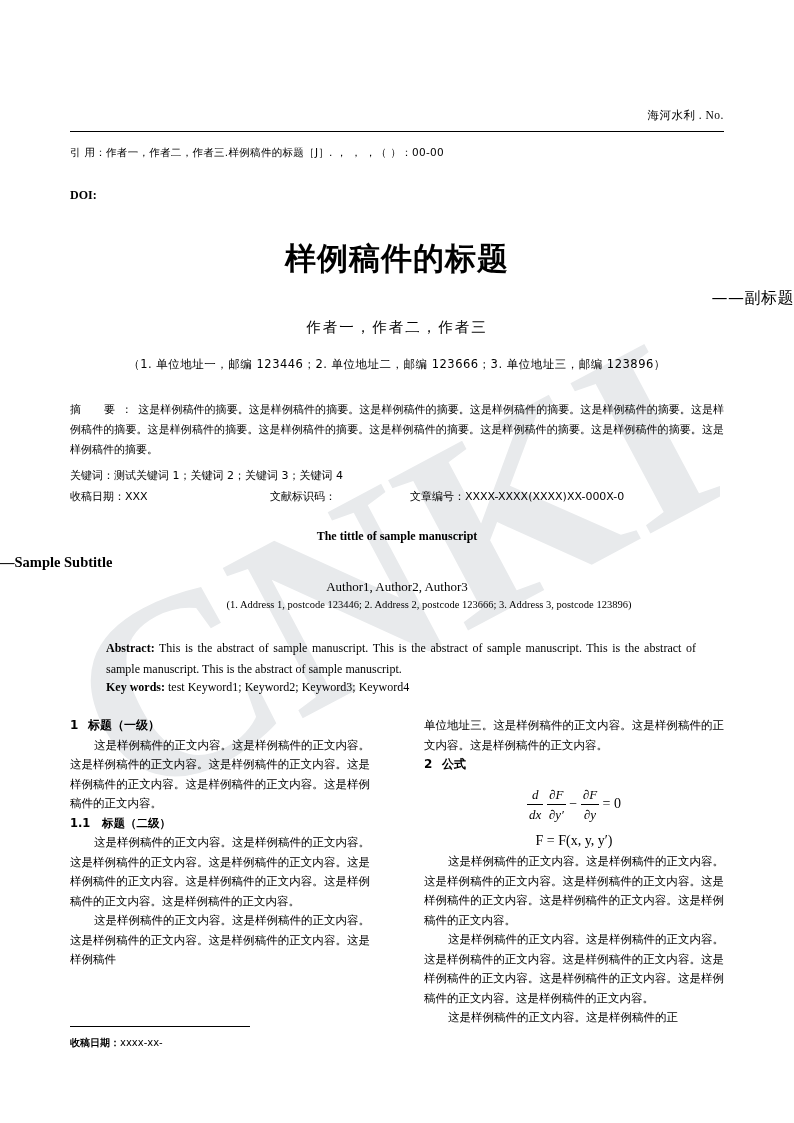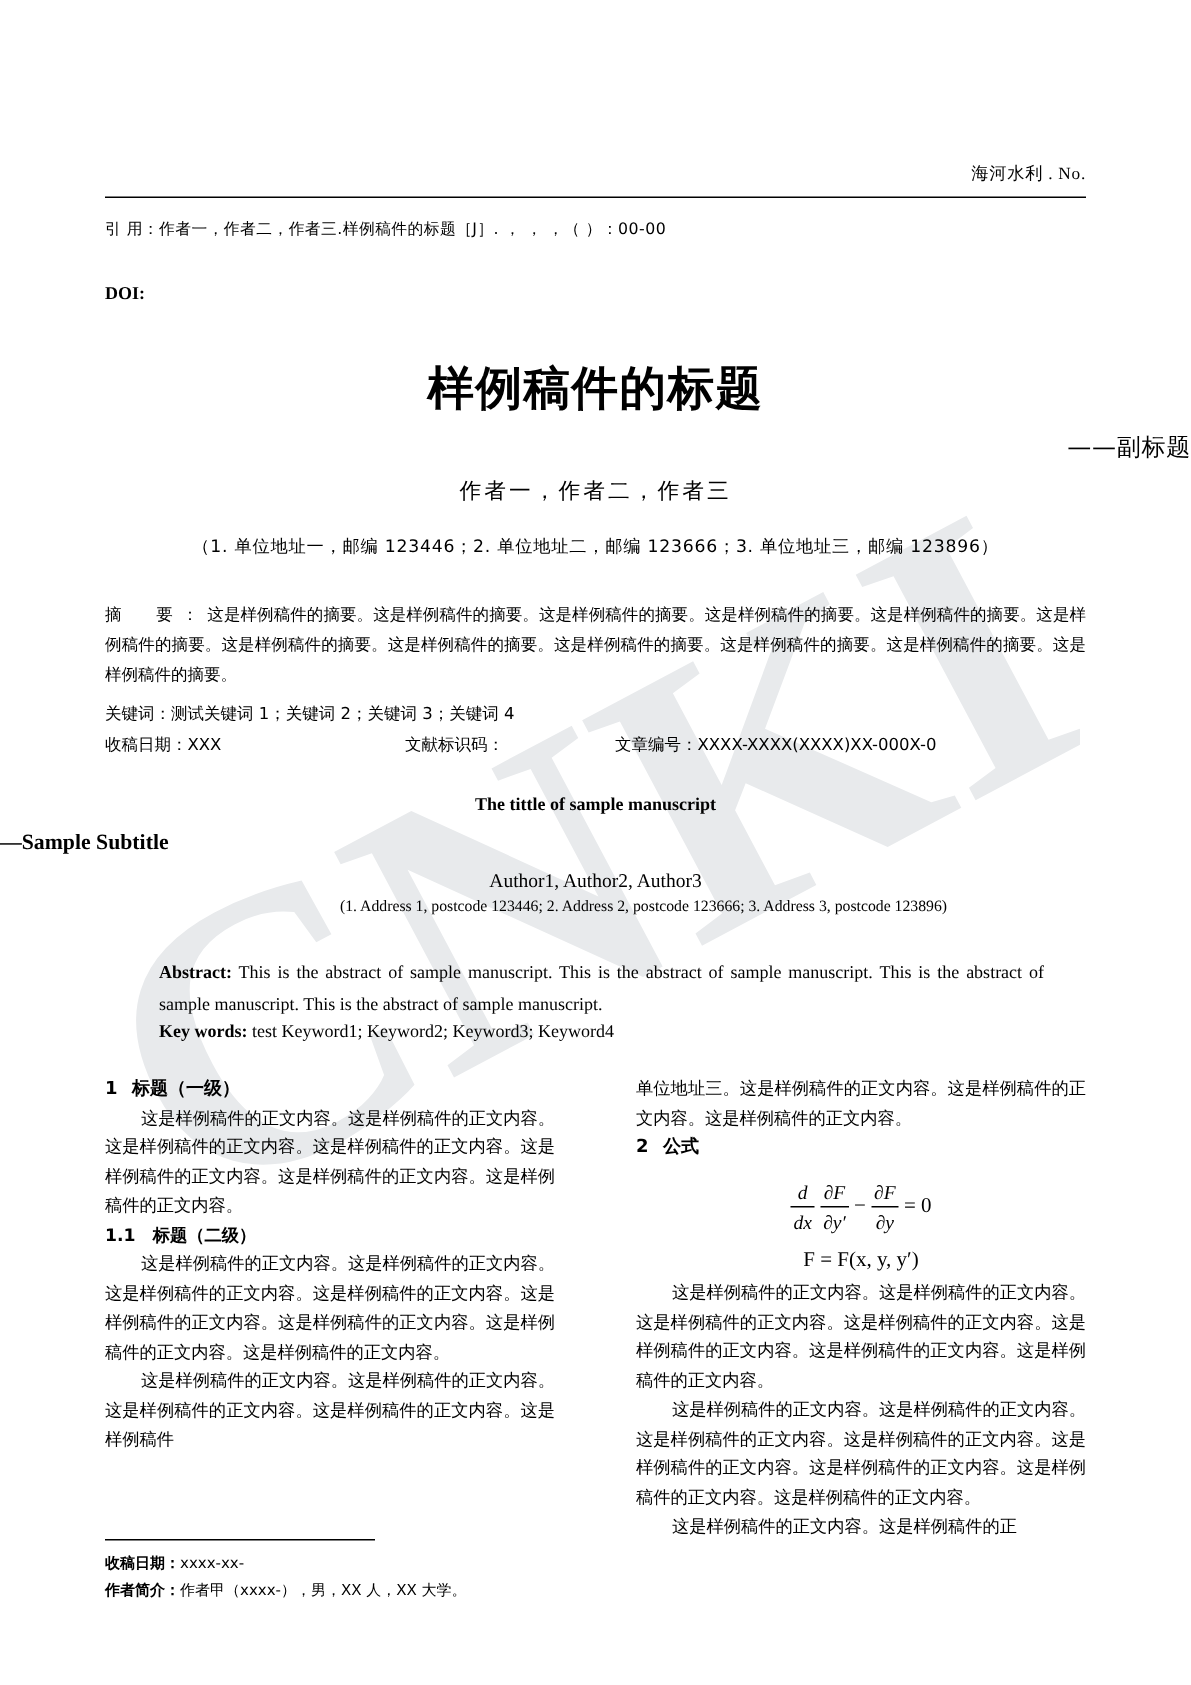--- a/index.html
+++ b/index.html
@@ -383,19 +383,16 @@
         <p class="body">这是样例稿件的正文内容。这是样例稿件的正</p>
       </div>
 
     </div>
 
     <div class="footnote-rule"></div>
     <div class="footnote">
       <div>
         <b>收稿日期：</b><span>xxxx-xx-</span>
       </div>
-      <div>
-        <b>作者简介：</b><span>作者甲（xxxx-），男，XX 人，XX 大学。</span>
-      </div>
     </div>
 
   </div>
 </div>
 
 </body></html>

